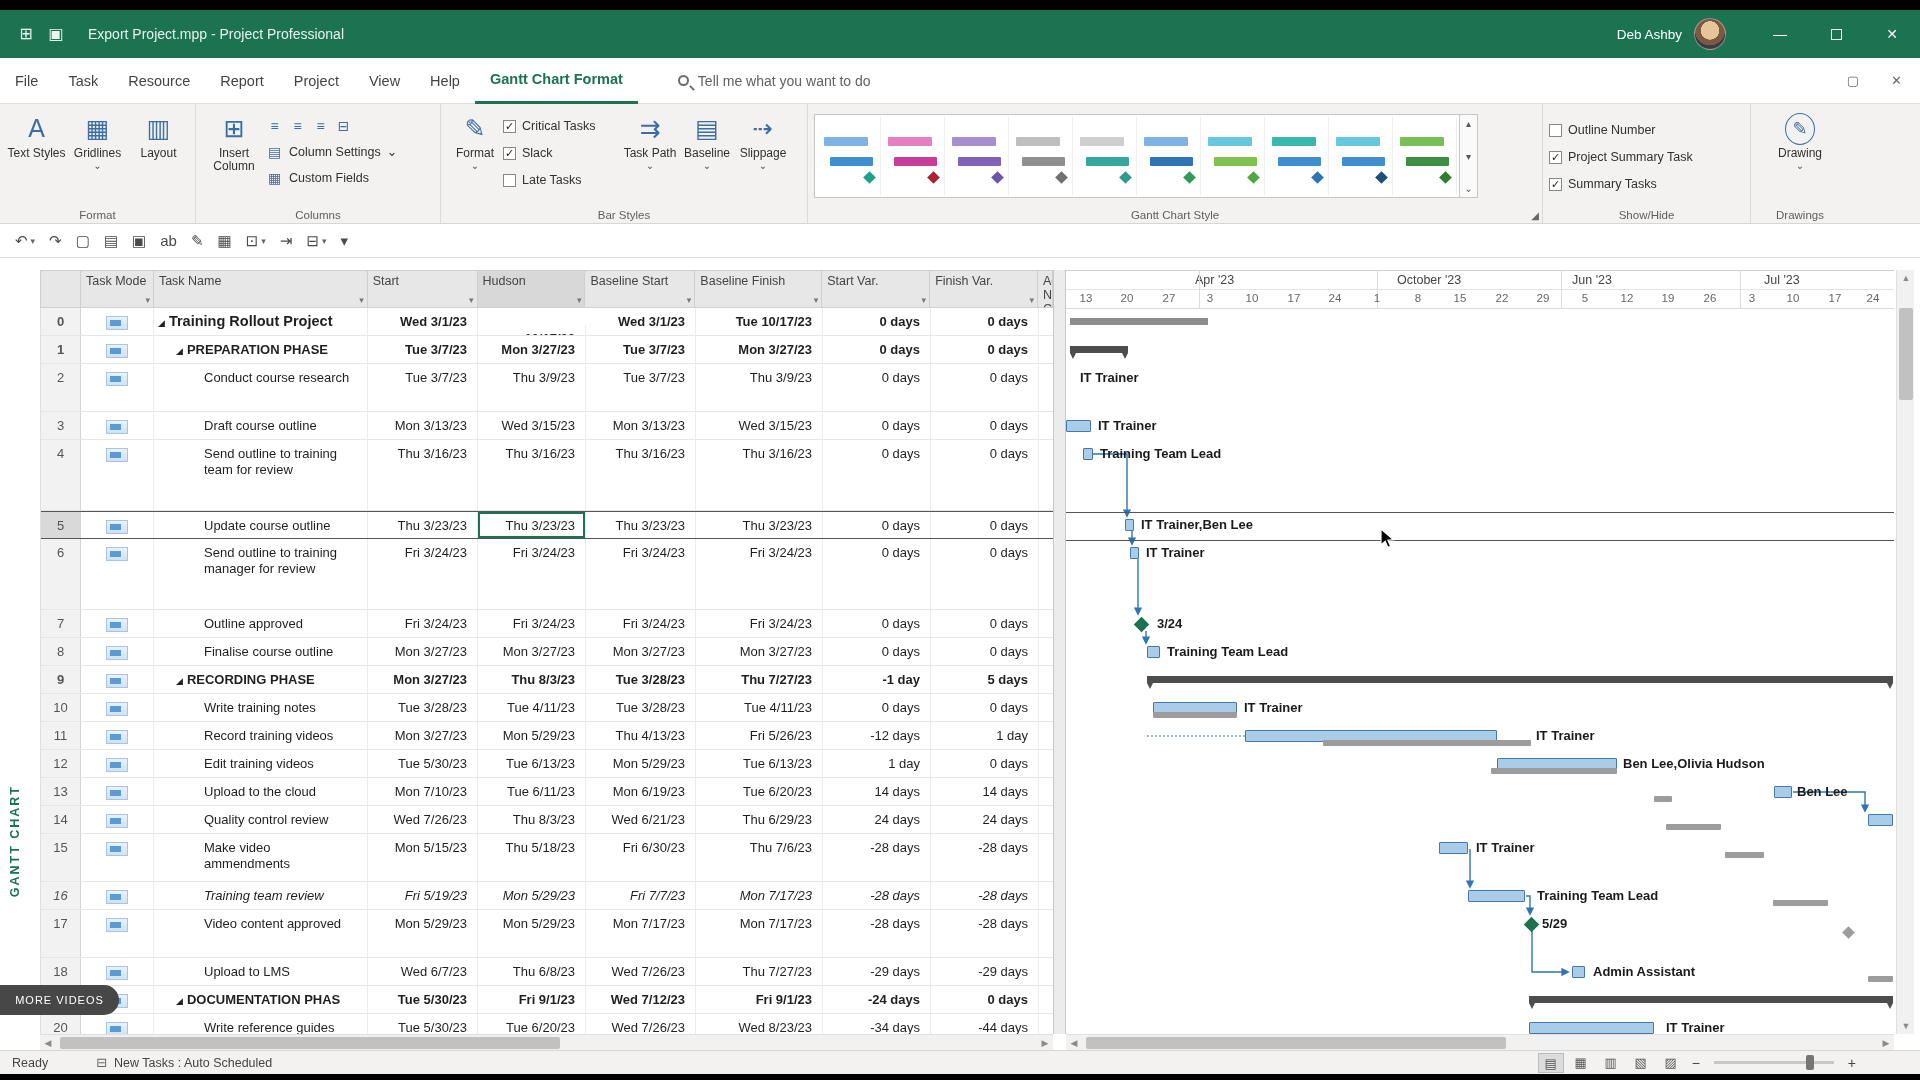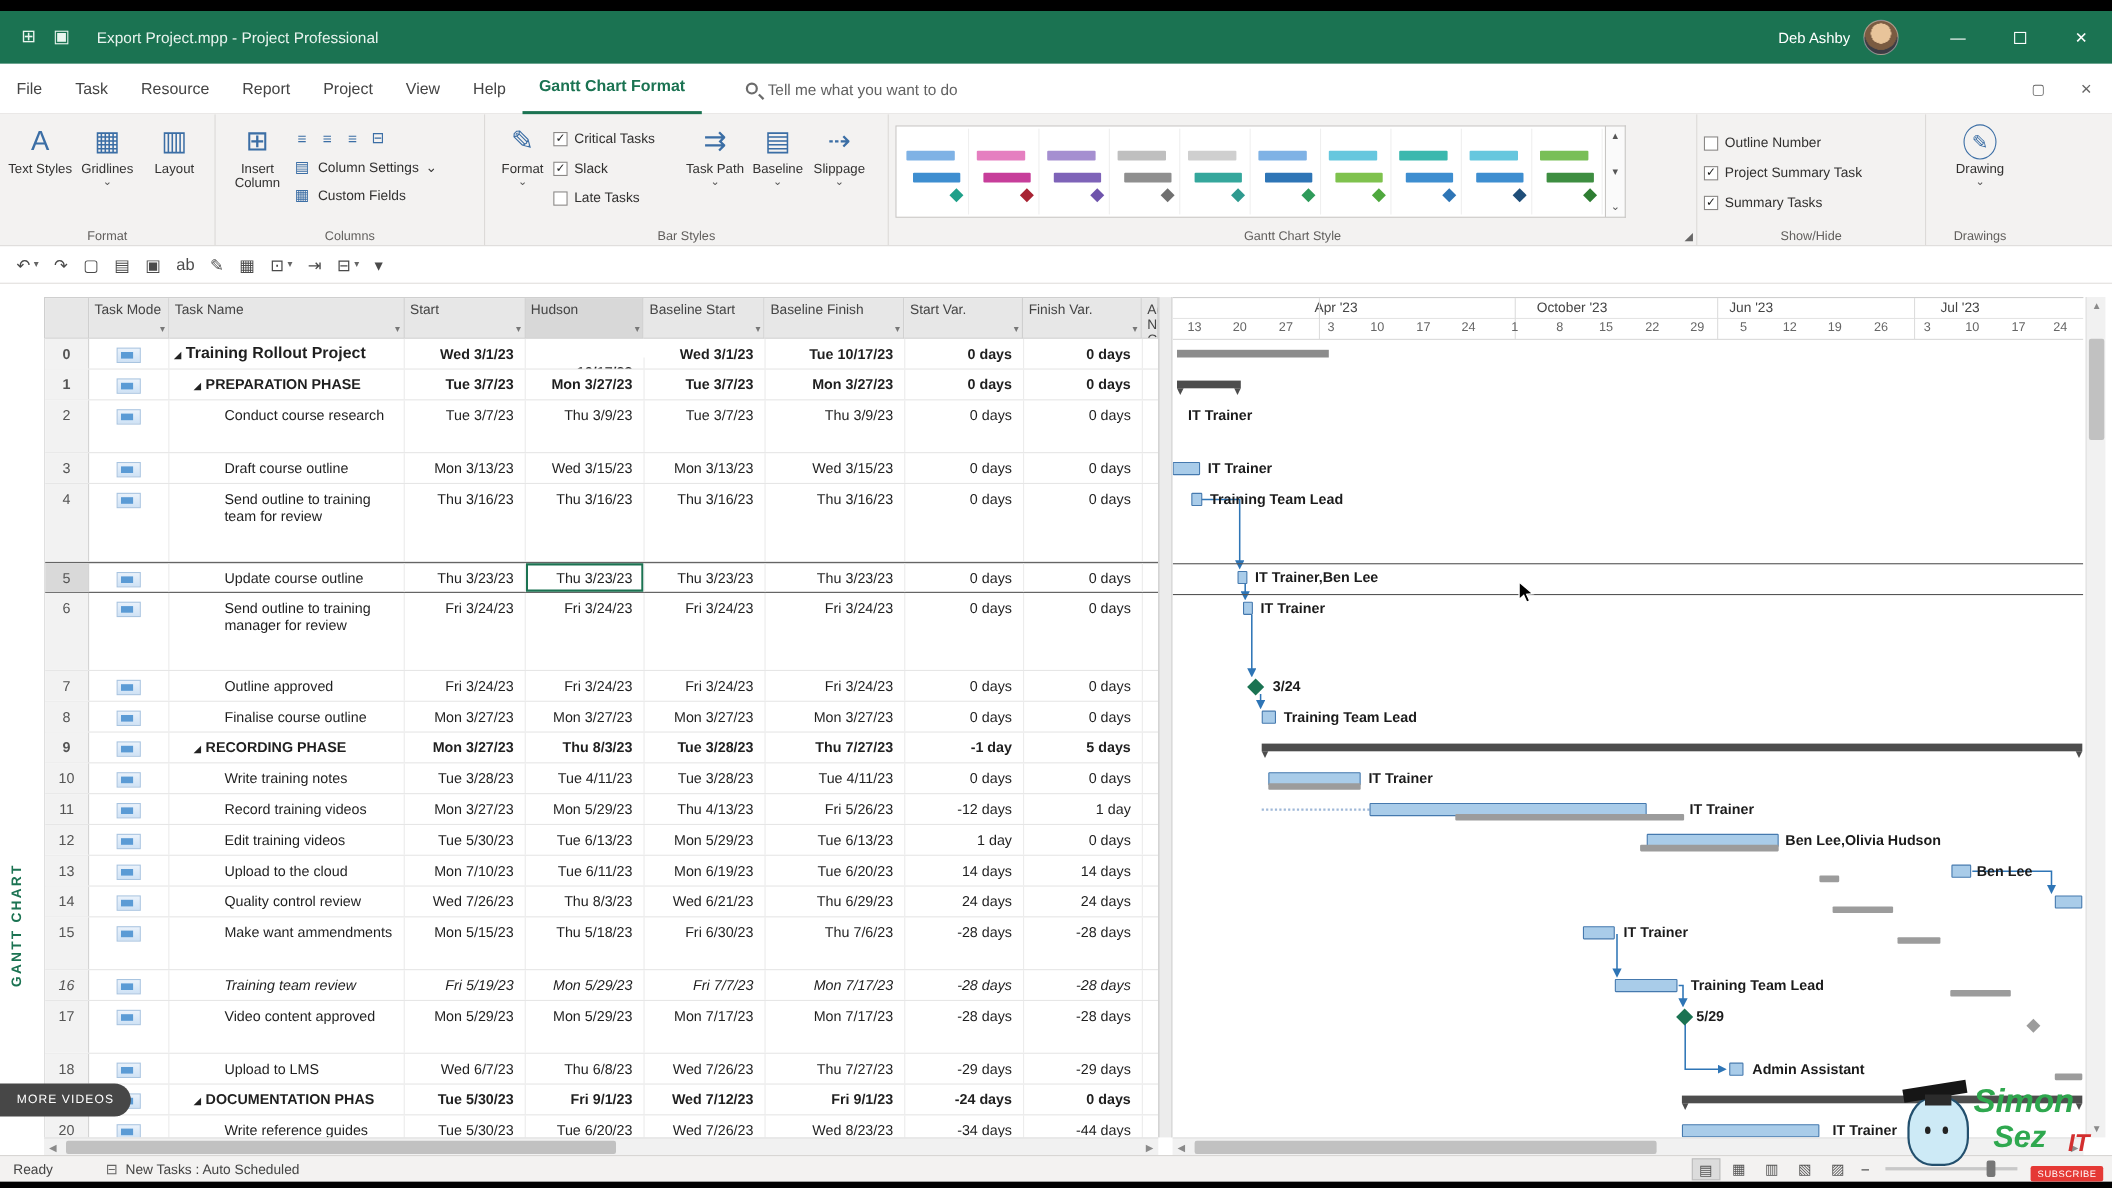--- a/index.html
+++ b/index.html
@@ -589,21 +589,21 @@
         <div class="tcell val" style="width: 110px;">Wed 6/21/23</div>
         <div class="tcell val" style="width: 127px;">Thu 6/29/23</div>
         <div class="tcell val" style="width: 108px;">24 days</div>
         <div class="tcell val" style="width: 108px;">24 days</div>
       </div>
       <div class="trow" style="height: 48px;">
         <div class="tcell num" style="width: 40px;">15</div>
         <div class="tcell mode" style="width: 73px;">
           <div class="mico"></div>
         </div>
-        <div class="tcell name lv2" style="width: 214px;"><span class="ntext">Make want ammendments</span></div>
+        <div class="tcell name lv2" style="width: 214px;"><span class="ntext">Make video ammendments</span></div>
         <div class="tcell val" style="width: 110px;">Mon 5/15/23</div>
         <div class="tcell val" style="width: 108px;">Thu 5/18/23</div>
         <div class="tcell val" style="width: 110px;">Fri 6/30/23</div>
         <div class="tcell val" style="width: 127px;">Thu 7/6/23</div>
         <div class="tcell val" style="width: 108px;">-28 days</div>
         <div class="tcell val" style="width: 108px;">-28 days</div>
       </div>
       <div class="trow" style="height: 28px; font-style: italic;">
         <div class="tcell num" style="width: 40px;">16</div>
         <div class="tcell mode" style="width: 73px;">
@@ -805,30 +805,18 @@
       <span style="font-size:14px;">−</span>
       <span class="zoomtrack">
         <span class="zoomhandle" id="zoomhandle" style="left: 92px;"></span>
       </span>
       <span style="font-size:14px;">+</span>
     </span>
   </div>
 
   <div class="morevideos">MORE VIDEOS</div>
 
-  <div class="simon">
-    <div class="schar">
-      <div class="scap"></div>
-      <div class="scapbase"></div>
-      <div class="eye" style="left:14px;"></div>
-      <div class="eye" style="left:30px;"></div>
-    </div>
-    <div class="stext">Simon</div>
-    <div class="stext2">Sez</div>
-    <div class="sIT">IT</div>
-    <div class="subscribe">SUBSCRIBE</div>
-  </div>
 
   <svg class="cursor" style="left:1380px;top:528px;" width="18" height="22">
     <path d="M1,1 L1,17 L5.2,13.3 L7.9,19.4 L10.6,18.2 L7.9,12.2 L13.5,11.7 Z" fill="#000" stroke="#fff" stroke-width="1.2"></path>
   </svg>
 
 </div>
 
 </body></html>

